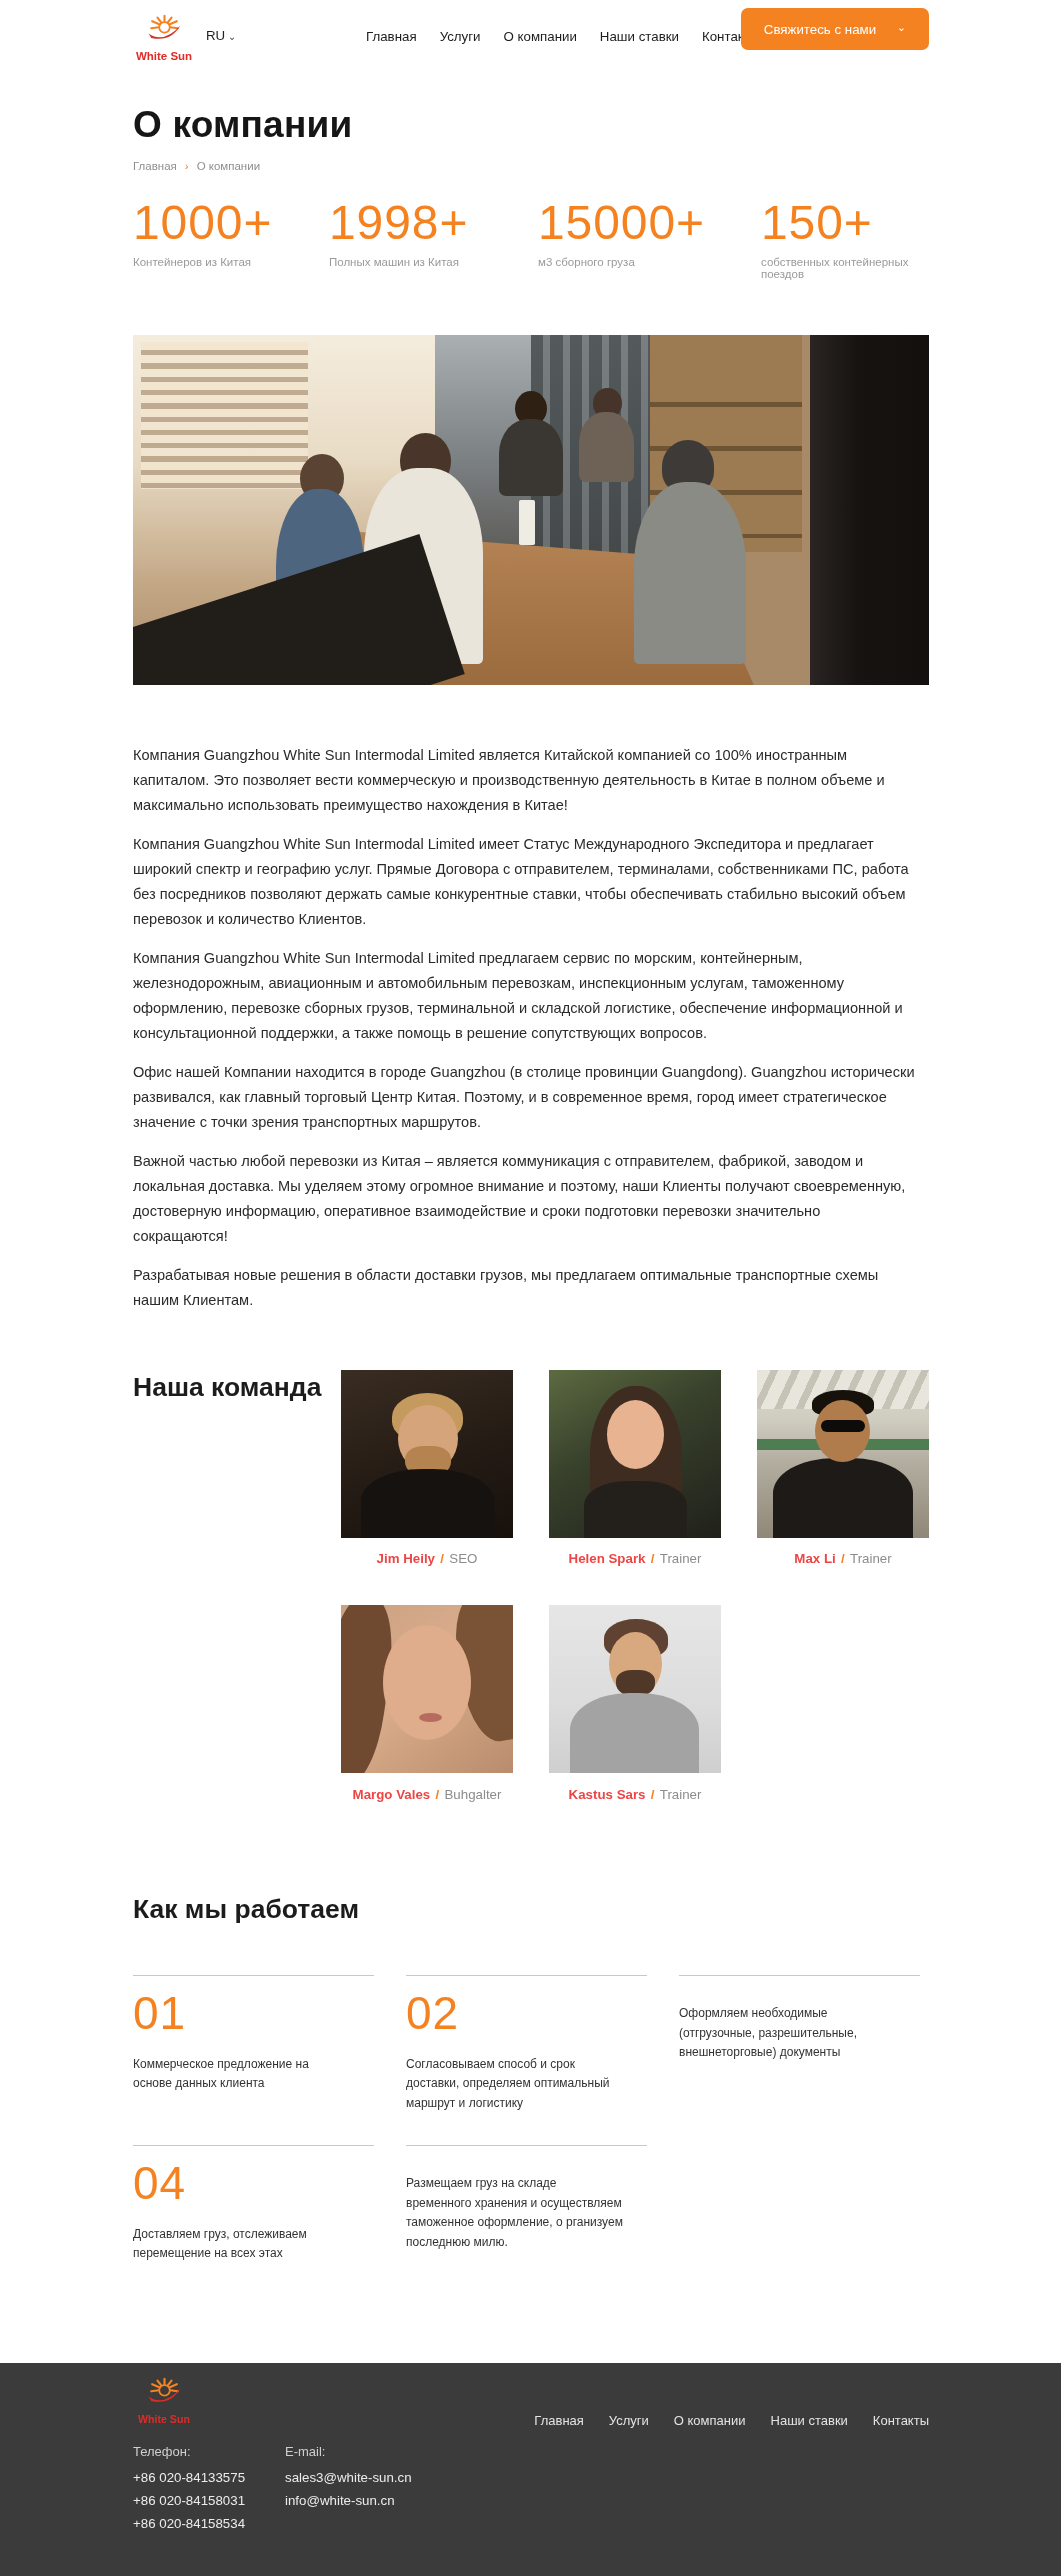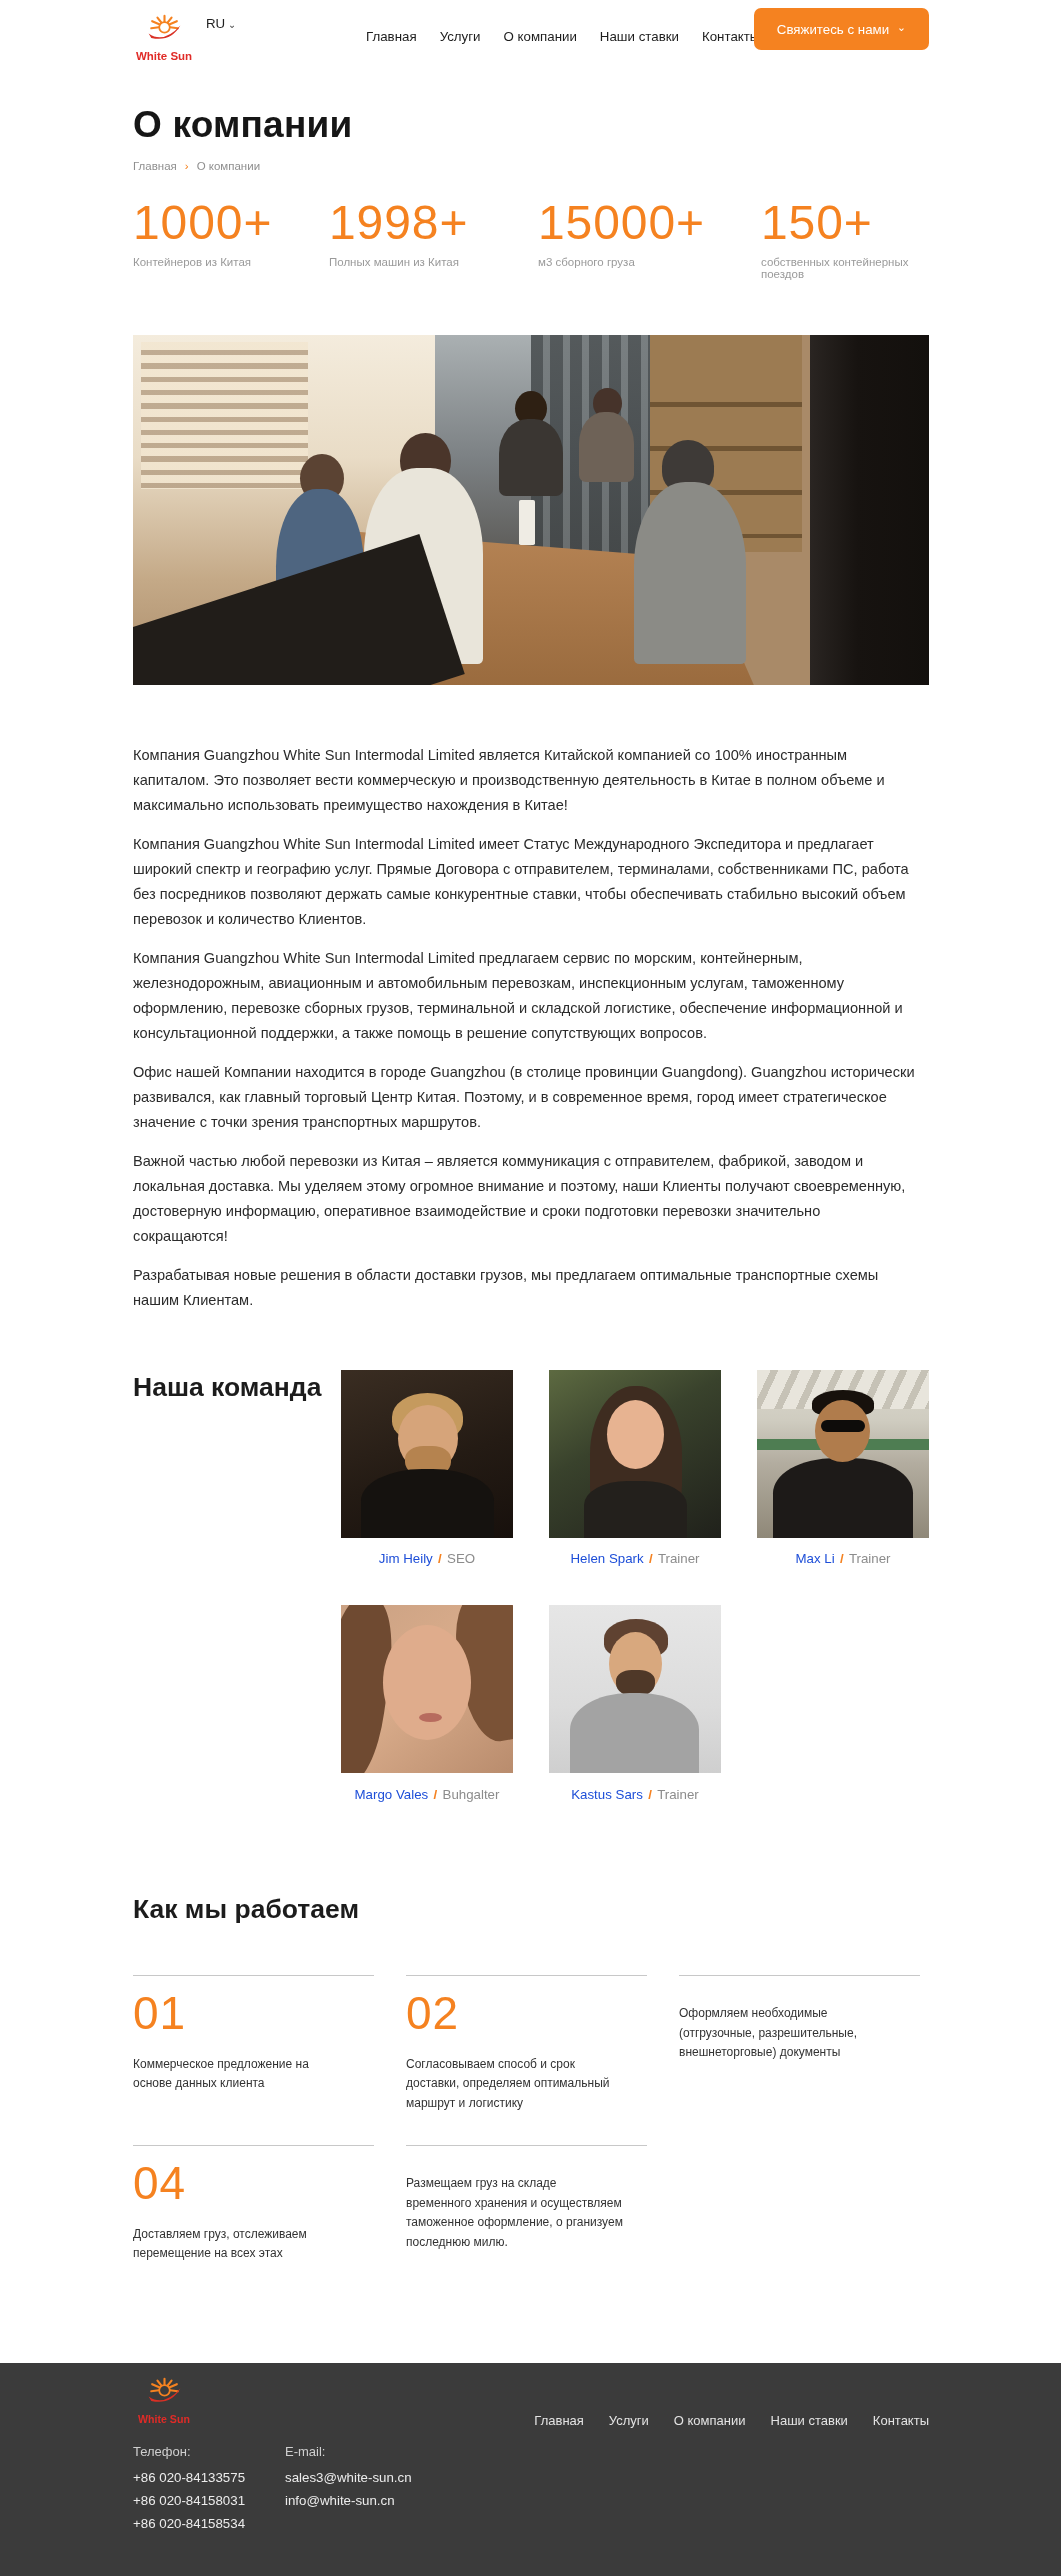--- a/index.html
+++ b/index.html
@@ -9,29 +9,29 @@
     font-family:"Liberation Sans", sans-serif; color:#222;
   }
   .container { width:796px; margin:0 auto; }
 
   
   .site-header { height:99px; position:relative; }
   .header-inner { position:relative; height:99px; }
   .logo { position:absolute; left:0; top:14px; width:62px; text-align:center; text-decoration:none; cursor:pointer; }
   .logo-text { display:block; color:#e02b27; font-weight:700; font-size:11.5px; margin-top:0.9px; }
   .logo-foot .logo-text { font-size:10.6px; }
-  .lang { position:absolute; left:73px; top:16px; font-size:13.3px; color:#1f1f1f; cursor:pointer; }
+  .lang { position:absolute; left:73px; top:28px; font-size:13.3px; color:#1f1f1f; cursor:pointer; }
   .lang .chev { font-size:9.7px; color:#555; margin-left:2.7px; }
   .main-nav { position:absolute; left:233px; top:29px; display:flex; gap:23px; }
   .main-nav a { font-size:13.3px; color:#1d1d1d; text-decoration:none; white-space:nowrap; cursor:pointer; }
   .cta-btn {
     position:absolute; right:0; top:8px; height:42px; padding:0 23px;
     background:var(--accent); border:none; border-radius:7px;
     color:#fff; font-size:13.3px; font-family:inherit; cursor:pointer;
-    display:flex; align-items:center; gap:8px;
+    display:flex; align-items:center; gap:21px;
   }
   .cta-btn .chev { font-size:10.6px; position:relative; top:-1.8px; }
 
   :root { --accent:#F58220; }
 
   
   .page-title { font-size:37px; font-weight:700; color:#161616; margin-top:5.3px; letter-spacing:0.2px; }
   .breadcrumb { margin-top:14px; font-size:11.5px; color:#8f8f8f; display:flex; align-items:center; gap:8px; }
   .breadcrumb a { color:#8f8f8f; text-decoration:none; cursor:pointer; }
   .breadcrumb .bc-chev { color:var(--accent); font-size:11.5px; }
@@ -72,21 +72,21 @@
 
   
   .team { margin-top:57px; display:flex; }
   .team-title { width:209px; font-size:26.5px; line-height:34px; font-weight:600; color:#1c1c1c; }
   .team-grid { display:grid; grid-template-columns:repeat(3,172px); column-gap:36px; row-gap:39px; }
   .member { width:172px; }
   .portrait { width:172px; height:168px; position:relative; overflow:hidden; background:#777; }
   .portrait div { position:absolute; }
   .ph-head { border-radius:50%; }
   .member-label { margin-top:13.3px; text-align:center; font-size:13.3px; white-space:nowrap; }
-  .member-name { font-weight:400; color:#1d4ed8; }
+  .member-name { font-weight:700; color:#ef4444; }
   .member-sep { color:var(--accent); margin:0 5.3px; font-weight:700; }
   .member-role { color:#8c8c8c; }
   
   .pt-jim { background:linear-gradient(160deg,#3a2d22 0%,#241b14 55%,#17100c 100%); }
   .pt-jim .ph-hair { left:51px; top:23px; width:71px; height:48px; background:#c59a5e; border-radius:50% 50% 40% 40%; }
   .pt-jim .ph-head { left:57px; top:35px; width:60px; height:67px; background:#d6a47a; }
   .pt-jim .ph-beard { left:64px; top:76px; width:46px; height:32px; background:#b5834f; border-radius:40% 40% 50% 50%; }
   .pt-jim .ph-body { left:19.5px; top:99px; width:133px; height:69px; background:#15120f; border-radius:46% 46% 0 0; }
   .pt-helen { background:linear-gradient(150deg,#5d6a41 0%,#39422c 40%,#20211b 100%); }
   .pt-helen .ph-hair { left:41px; top:16px; width:92px; height:142px; background:#3e2c20; border-radius:48% 48% 30% 30%; }

